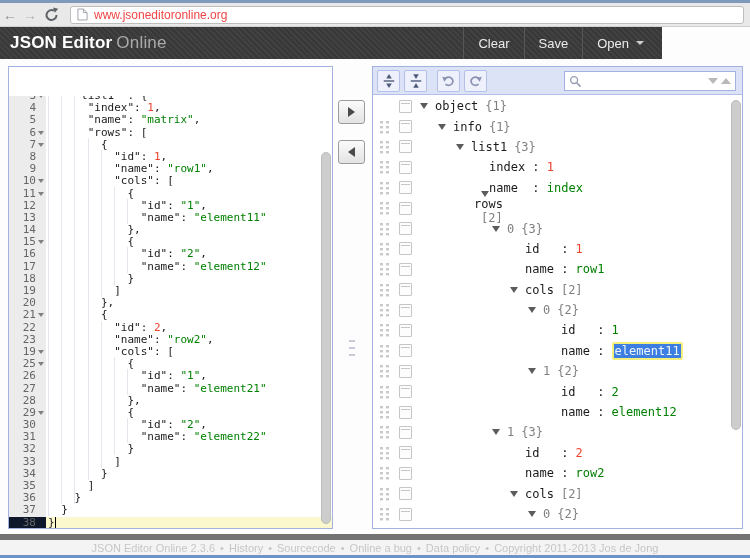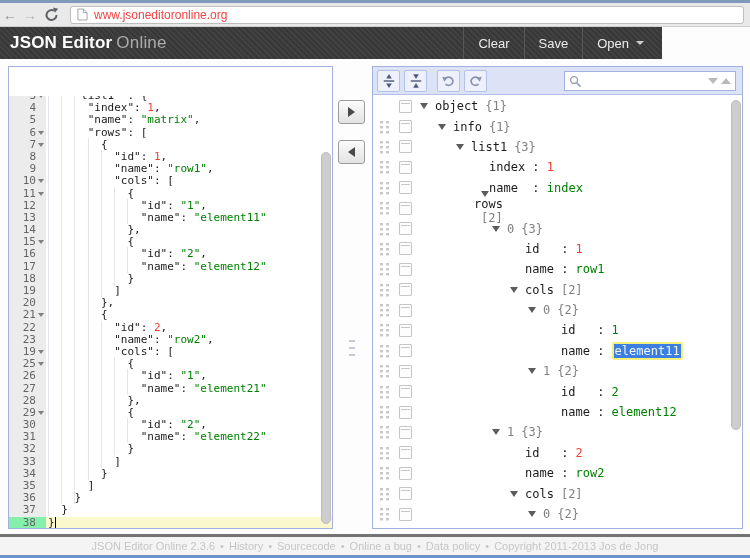--- a/index.html
+++ b/index.html
@@ -42,21 +42,21 @@
   .gutter { width:37px; background:#ececec; color:#666; overflow:hidden; }
   .gutter-in, .code-in { margin-top:-6px; }
   .g-line { height:12.2px; display:flex; justify-content:flex-end; align-items:center; }
   .g-num { display:inline-block; text-align:right; }
   .g-fold { width:10px; height:12px; display:inline-flex; align-items:center; justify-content:center; cursor:pointer; }
   .g-fold b { width:0; height:0; border-left:3.5px solid transparent; border-right:3.5px solid transparent; border-top:4px solid #808080; }
   .g-nofold { width:10px; }
   .code { flex:1; position:relative; overflow:hidden; white-space:pre; color:#1a1a1a; }
   .c-line { height:12.2px; padding-left:2px; }
   .c-line.active { background:#fbf8cd; }
-  .g-line.active { background:#86efac; }
+  .g-line.active { background:#0f172a; }
   .seg-s { color:#008000; }
   .seg-n { color:#ee422e; }
   .seg-p { color:#1a1a1a; }
   .indent-guides { background:repeating-linear-gradient(to right, #e4e6ee 0 1px, transparent 1px 13.24px); }
   .cursor { display:inline-block; width:1px; height:11px; background:#000; vertical-align:middle; }
   .vscroll { position:absolute; width:10px; border-radius:5px; background:#cdcdcd; border:1px solid #bdbdbd; }
   .ed-scroll { right:1px; top:56px; height:372px; }
   .tree-scroll { right:1px; top:33px; height:330px; }
 
   
@@ -87,21 +87,21 @@
   .t-tri b { width:0; height:0; border-left:4.5px solid transparent; border-right:4.5px solid transparent; border-top:6px solid #5c5c5c; }
   .t-field { color:#1a1a1a; }
   .t-field.gray { color:#7f7f7f; }
   .t-sep { color:#1a1a1a; }
   .t-count { color:#7f7f7f; margin-left:7px; }
   .t-val.str { color:#008000; cursor:text; }
   .t-val.num { color:#ee422e; cursor:text; }
   .t-val.hl { background:#3d7fe0; color:#eef6ff; border:2px solid #f5ef7e; border-radius:2px; padding:0 1px; }
 
   
-  .footer { position:absolute; left:0; top:534px; width:750px; height:21px; background:#f4f4f4; border-top:3px solid #737373; display:flex; align-items:center; justify-content:center; }
+  .footer { position:absolute; left:0; top:534px; width:750px; height:21px; background:#f4f4f4; border-top:6px solid #737373; display:flex; align-items:center; justify-content:center; }
   .footer span { font-size:11px; color:#c6c6c6; }
   .footer .sep { margin:0 5px; }
   .footer .lnk { cursor:pointer; }
   .bottom-strip { position:absolute; left:0; top:555px; width:750px; height:3px; background:#6c92c6; }
 
   svg { display:block; }
 </style>
 </head>
 <body>
 

